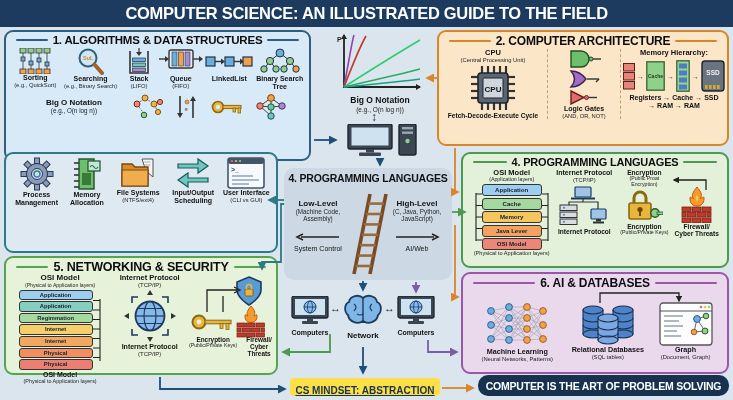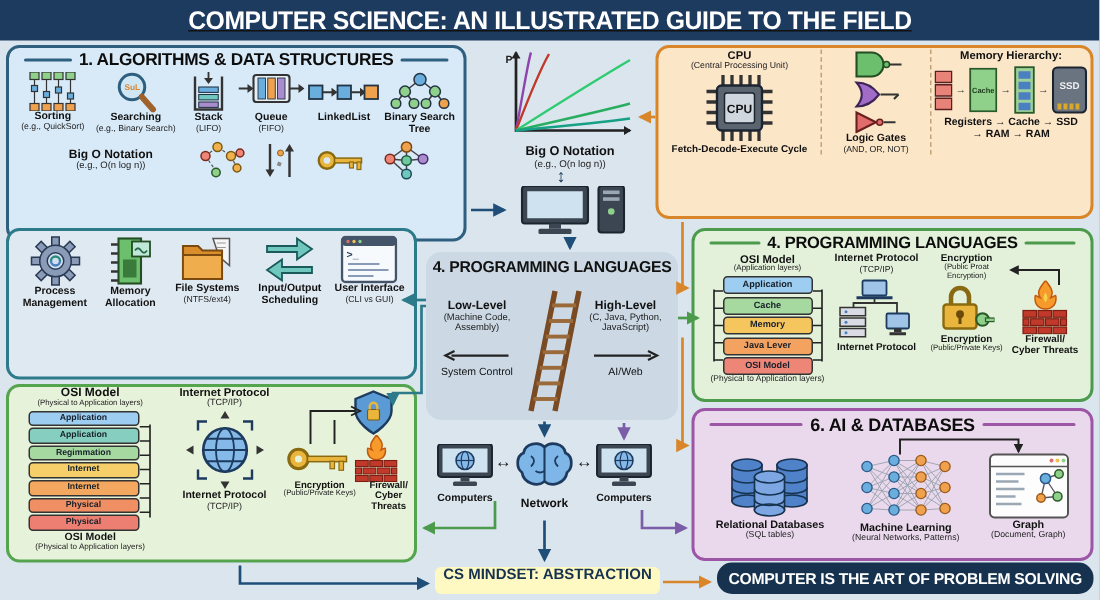--- a/index.html
+++ b/index.html
@@ -8,41 +8,41 @@
   .ab{position:absolute;}
   .sec{position:absolute;border-radius:9px;border:2px solid;box-sizing:border-box;}
   .stitle{display:flex;align-items:center;gap:5px;margin:2px 10px 0;font-weight:bold;
           color:#0d0d0d;white-space:nowrap;justify-content:center;letter-spacing:-0.2px;}
   .stitle .ln{flex:1;height:2px;border-radius:2px;}
   .it{display:flex;flex-direction:column;align-items:center;text-align:center;}
   .lbl{font-size:7px;font-weight:bold;line-height:1.12;color:#111;}
   .sub{font-size:5.8px;color:#222;line-height:1.1;}
   .glyph{position:absolute;font-weight:bold;color:#16324f;}
   
-  #titlebar{left:0;top:0;width:733px;height:27px;background:#1d3a5f;display:flex;align-items:center;justify-content:center;text-decoration:underline;}
+  #titlebar{left:0;top:0;width:733px;height:27px;background:#1d3a5f;display:flex;align-items:center;justify-content:center;}
   #titlebar .t{color:#fff;font-weight:bold;font-size:17px;letter-spacing:-0.3px;transform:scaleX(0.97);}
   #s1{left:4px;top:30px;width:307px;height:131px;background:#d8eaf8;border-color:#2e5f7e;}
   #s1 .ln{background:#2e5f7e;} #s1 .stitle{font-size:11.5px;}
   #s2{left:437px;top:30px;width:292px;height:116px;background:#fbe6c8;border-color:#d9862a;}
   #s2 .ln{background:#d9862a;} #s2 .stitle{font-size:12px;}
   #s3{left:4px;top:152px;width:274px;height:101px;background:#dfe9f2;border-color:#2c7a8a;}
   #s3 .ln{background:#2c7a8a;} #s3 .stitle{font-size:12px;}
   #s4c{left:284px;top:168px;width:168px;height:112px;background:#ccd9e5;border-radius:10px;}
   #s4c .ttl{text-align:center;font-weight:bold;font-size:10.5px;margin-top:4px;letter-spacing:-0.2px;}
   #s4r{left:461px;top:152px;width:268px;height:116px;background:#e3f1da;border-color:#4c9a4c;}
   #s4r .ln{background:#4c9a4c;} #s4r .stitle{font-size:11px;}
   #s5{left:4px;top:256px;width:274px;height:119px;background:#e7f2da;border-color:#55a44e;}
   #s5 .ln{background:#55a44e;} #s5 .stitle{font-size:12.5px;}
   #s6{left:461px;top:272px;width:268px;height:102px;background:#ead9ed;border-color:#9c56a5;}
   #s6 .ln{background:#9c56a5;} #s6 .stitle{font-size:12px;}
   .row{display:flex;justify-content:space-around;align-items:flex-start;}
   .osi-layer{border:1px solid #333;border-radius:3px;font-size:6.1px;font-weight:bold;
              text-align:center;color:#16202a;}
-  #mindset{left:290px;top:378px;width:150px;height:18px;background:#fef9c3;border-radius:4px;
-           display:flex;align-items:flex-start;justify-content:center;color:#16324f;font-weight:bold;font-size:10px;}
+  #mindset{left:290px;top:378px;width:150px;height:18px;background:#fde047;border-radius:4px;
+           display:flex;align-items:flex-end;justify-content:center;color:#16324f;font-weight:bold;font-size:10px;text-decoration:underline;}
   #badge{left:478px;top:375px;width:251px;height:21px;background:#16324f;border-radius:10px;
          display:flex;align-items:center;justify-content:center;color:#fff;font-weight:bold;font-size:10.5px;letter-spacing:-0.2px;}
   svg{display:block;}
 </style>
 </head>
 <body>
 
 <div id="canvas">
 
   <div id="titlebar" class="ab">
@@ -220,20 +220,25 @@
     <rect x="9.5" y="3.5" width="37" height="18" fill="#cfe2f0"></rect>
     <rect x="24" y="25" width="8" height="3.5" fill="#3b4652"></rect>
     <rect x="17" y="28.5" width="22" height="3.5" rx="1" fill="#3b4652"></rect>
     <rect x="57" y="0" width="17" height="31" rx="2" fill="#3b4652" stroke="#1c2430" stroke-width="1.4"></rect>
     <rect x="60" y="3" width="11" height="2.4" fill="#9aa7b5"></rect>
       <rect x="60" y="7.5" width="11" height="2.4" fill="#9aa7b5"></rect>
     <circle cx="65.5" cy="17" r="2.2" fill="#8fd08a"></circle>
   </svg>
 
   <div id="s2" class="sec">
+    <div class="stitle">
+      <div class="ln"></div>
+        <span>2. COMPUTER ARCHITECTURE</span>
+        <div class="ln"></div>
+    </div>
     <div style="display:flex;margin-top:1px;">
       <div class="it" style="width:108px">
         <span class="lbl" style="font-size:7.5px">CPU</span>
         <span class="sub">(Central Processing Unit)</span>
         <svg width="46" height="46" viewBox="0 0 46 46" style="margin:1px 0">
           <g stroke="#333" stroke-width="2.2">
             <line x1="12" y1="1" x2="12" y2="8"></line>
               <line x1="18" y1="1" x2="18" y2="8"></line>
               <line x1="24" y1="1" x2="24" y2="8"></line>
               <line x1="30" y1="1" x2="30" y2="8"></line>
@@ -503,20 +508,25 @@
               <rect x="21" y="31" width="9" height="4.5"></rect>
           </g>
         </svg>
         <span class="lbl" style="font-size:6.6px">Firewall/</span>
         <span class="lbl" style="font-size:6.6px">Cyber Threats</span>
       </div>
     </div>
   </div>
 
   <div id="s5" class="sec">
+    <div class="stitle">
+      <div class="ln"></div>
+        <span>5. NETWORKING &amp; SECURITY</span>
+        <div class="ln"></div>
+    </div>
     <div style="display:flex;padding:0 6px;gap:2px;">
       <div class="it" style="width:100px">
         <span class="lbl" style="font-size:8px">OSI Model</span>
         <span class="sub" style="font-size:5.2px">(Physical to Application layers)</span>
         <div style="display:flex;align-items:center;margin-top:1px;">
           <div style="display:flex;flex-direction:column;gap:1px;">
             <div class="osi-layer" style="width:72px;height:8.6px;line-height:8.6px;font-size:5.8px;background:#9ecdf2">Application</div>
             <div class="osi-layer" style="width:72px;height:8.6px;line-height:8.6px;font-size:5.8px;background:#86cfc0">Application</div>
             <div class="osi-layer" style="width:72px;height:8.6px;line-height:8.6px;font-size:5.8px;background:#a6d9a0">Regimmation</div>
             <div class="osi-layer" style="width:72px;height:8.6px;line-height:8.6px;font-size:5.8px;background:#f6cf6a">Internet</div>
@@ -625,20 +635,49 @@
   </svg>
   <div class="ab lbl" style="left:388px;top:329px;width:56px;text-align:center">Computers</div>
 
   <div id="s6" class="sec">
     <div class="stitle">
       <div class="ln"></div>
         <span>6. AI &amp; DATABASES</span>
         <div class="ln"></div>
     </div>
     <div style="display:flex;padding:0 7px;margin-top:12px;">
+      <div class="it" style="width:96px">
+        <svg width="68" height="46" viewBox="0 0 68 46">
+          <g stroke="#97a1ad" stroke-width="0.6" fill="none">
+            <path d="M8,9L26,5M8,9L26,16M8,9L26,27M8,9L26,38M8,23L26,5M8,23L26,16M8,23L26,27M8,23L26,38M8,37L26,5M8,37L26,16M8,37L26,27M8,37L26,38"></path>
+            <path d="M26,5L44,5M26,5L44,16M26,5L44,27M26,5L44,38M26,16L44,5M26,16L44,16M26,16L44,27M26,16L44,38M26,27L44,5M26,27L44,16M26,27L44,27M26,27L44,38M26,38L44,5M26,38L44,16M26,38L44,27M26,38L44,38"></path>
+            <path d="M44,5L60,9M44,5L60,23M44,5L60,37M44,16L60,9M44,16L60,23M44,16L60,37M44,27L60,9M44,27L60,23M44,27L60,37M44,38L60,9M44,38L60,23M44,38L60,37"></path>
+          </g>
+          <g fill="#6aaede" stroke="#2a5a8a" stroke-width="0.9">
+            <circle cx="8" cy="9" r="3.4"></circle>
+              <circle cx="8" cy="23" r="3.4"></circle>
+              <circle cx="8" cy="37" r="3.4"></circle>
+            <circle cx="26" cy="5" r="3.4"></circle>
+              <circle cx="26" cy="16" r="3.4"></circle>
+              <circle cx="26" cy="27" r="3.4"></circle>
+              <circle cx="26" cy="38" r="3.4"></circle>
+          </g>
+          <g fill="#f0a14e" stroke="#9a5a1a" stroke-width="0.9">
+            <circle cx="44" cy="5" r="3.4"></circle>
+              <circle cx="44" cy="16" r="3.4"></circle>
+              <circle cx="44" cy="27" r="3.4"></circle>
+              <circle cx="44" cy="38" r="3.4"></circle>
+            <circle cx="60" cy="9" r="3.4"></circle>
+              <circle cx="60" cy="23" r="3.4"></circle>
+              <circle cx="60" cy="37" r="3.4"></circle>
+          </g>
+        </svg>
+        <span class="lbl" style="font-size:7.2px">Machine Learning</span>
+        <span class="sub">(Neural Networks, Patterns)</span>
+      </div>
       <div class="it" style="width:88px">
         <svg width="58" height="44" viewBox="0 0 58 44">
           <g fill="#4f82c9" stroke="#16324f" stroke-width="1.1">
             <rect x="4" y="8" width="20" height="24"></rect>
               <ellipse cx="14" cy="32" rx="10" ry="4"></ellipse>
             <path d="M4,16 a10,4 0 0 0 20,0 M4,23 a10,4 0 0 0 20,0" fill="none"></path>
             <ellipse cx="14" cy="8" rx="10" ry="4"></ellipse>
             <rect x="34" y="8" width="20" height="24"></rect>
               <ellipse cx="44" cy="32" rx="10" ry="4"></ellipse>
             <path d="M34,16 a10,4 0 0 0 20,0 M34,23 a10,4 0 0 0 20,0" fill="none"></path>
@@ -646,49 +685,20 @@
           </g>
           <g fill="#7da7e3" stroke="#16324f" stroke-width="1.1">
             <rect x="19" y="16" width="20" height="22"></rect>
               <ellipse cx="29" cy="38" rx="10" ry="4"></ellipse>
             <path d="M19,24 a10,4 0 0 0 20,0 M19,31 a10,4 0 0 0 20,0" fill="none"></path>
             <ellipse cx="29" cy="16" rx="10" ry="4"></ellipse>
           </g>
         </svg>
         <span class="lbl" style="font-size:7.2px">Relational Databases</span>
         <span class="sub">(SQL tables)</span>
-      </div>
-      <div class="it" style="width:96px">
-        <svg width="68" height="46" viewBox="0 0 68 46">
-          <g stroke="#97a1ad" stroke-width="0.6" fill="none">
-            <path d="M8,9L26,5M8,9L26,16M8,9L26,27M8,9L26,38M8,23L26,5M8,23L26,16M8,23L26,27M8,23L26,38M8,37L26,5M8,37L26,16M8,37L26,27M8,37L26,38"></path>
-            <path d="M26,5L44,5M26,5L44,16M26,5L44,27M26,5L44,38M26,16L44,5M26,16L44,16M26,16L44,27M26,16L44,38M26,27L44,5M26,27L44,16M26,27L44,27M26,27L44,38M26,38L44,5M26,38L44,16M26,38L44,27M26,38L44,38"></path>
-            <path d="M44,5L60,9M44,5L60,23M44,5L60,37M44,16L60,9M44,16L60,23M44,16L60,37M44,27L60,9M44,27L60,23M44,27L60,37M44,38L60,9M44,38L60,23M44,38L60,37"></path>
-          </g>
-          <g fill="#6aaede" stroke="#2a5a8a" stroke-width="0.9">
-            <circle cx="8" cy="9" r="3.4"></circle>
-              <circle cx="8" cy="23" r="3.4"></circle>
-              <circle cx="8" cy="37" r="3.4"></circle>
-            <circle cx="26" cy="5" r="3.4"></circle>
-              <circle cx="26" cy="16" r="3.4"></circle>
-              <circle cx="26" cy="27" r="3.4"></circle>
-              <circle cx="26" cy="38" r="3.4"></circle>
-          </g>
-          <g fill="#f0a14e" stroke="#9a5a1a" stroke-width="0.9">
-            <circle cx="44" cy="5" r="3.4"></circle>
-              <circle cx="44" cy="16" r="3.4"></circle>
-              <circle cx="44" cy="27" r="3.4"></circle>
-              <circle cx="44" cy="38" r="3.4"></circle>
-            <circle cx="60" cy="9" r="3.4"></circle>
-              <circle cx="60" cy="23" r="3.4"></circle>
-              <circle cx="60" cy="37" r="3.4"></circle>
-          </g>
-        </svg>
-        <span class="lbl" style="font-size:7.2px">Machine Learning</span>
-        <span class="sub">(Neural Networks, Patterns)</span>
       </div>
       <div class="it" style="width:70px">
         <svg width="54" height="44" viewBox="0 0 54 44">
           <rect x="1" y="1" width="52" height="42" rx="3" fill="#fdfdfd" stroke="#555" stroke-width="1.3"></rect>
           <line x1="1" y1="9" x2="53" y2="9" stroke="#555" stroke-width="1"></line>
           <circle cx="42" cy="5" r="1.3" fill="#e06c6c"></circle>
             <circle cx="46" cy="5" r="1.3" fill="#f0c14e"></circle>
             <circle cx="50" cy="5" r="1.3" fill="#8fd08a"></circle>
           <g stroke="#9aa7b5" stroke-width="1.6">
               <line x1="5" y1="14" x2="24" y2="14"></line>

